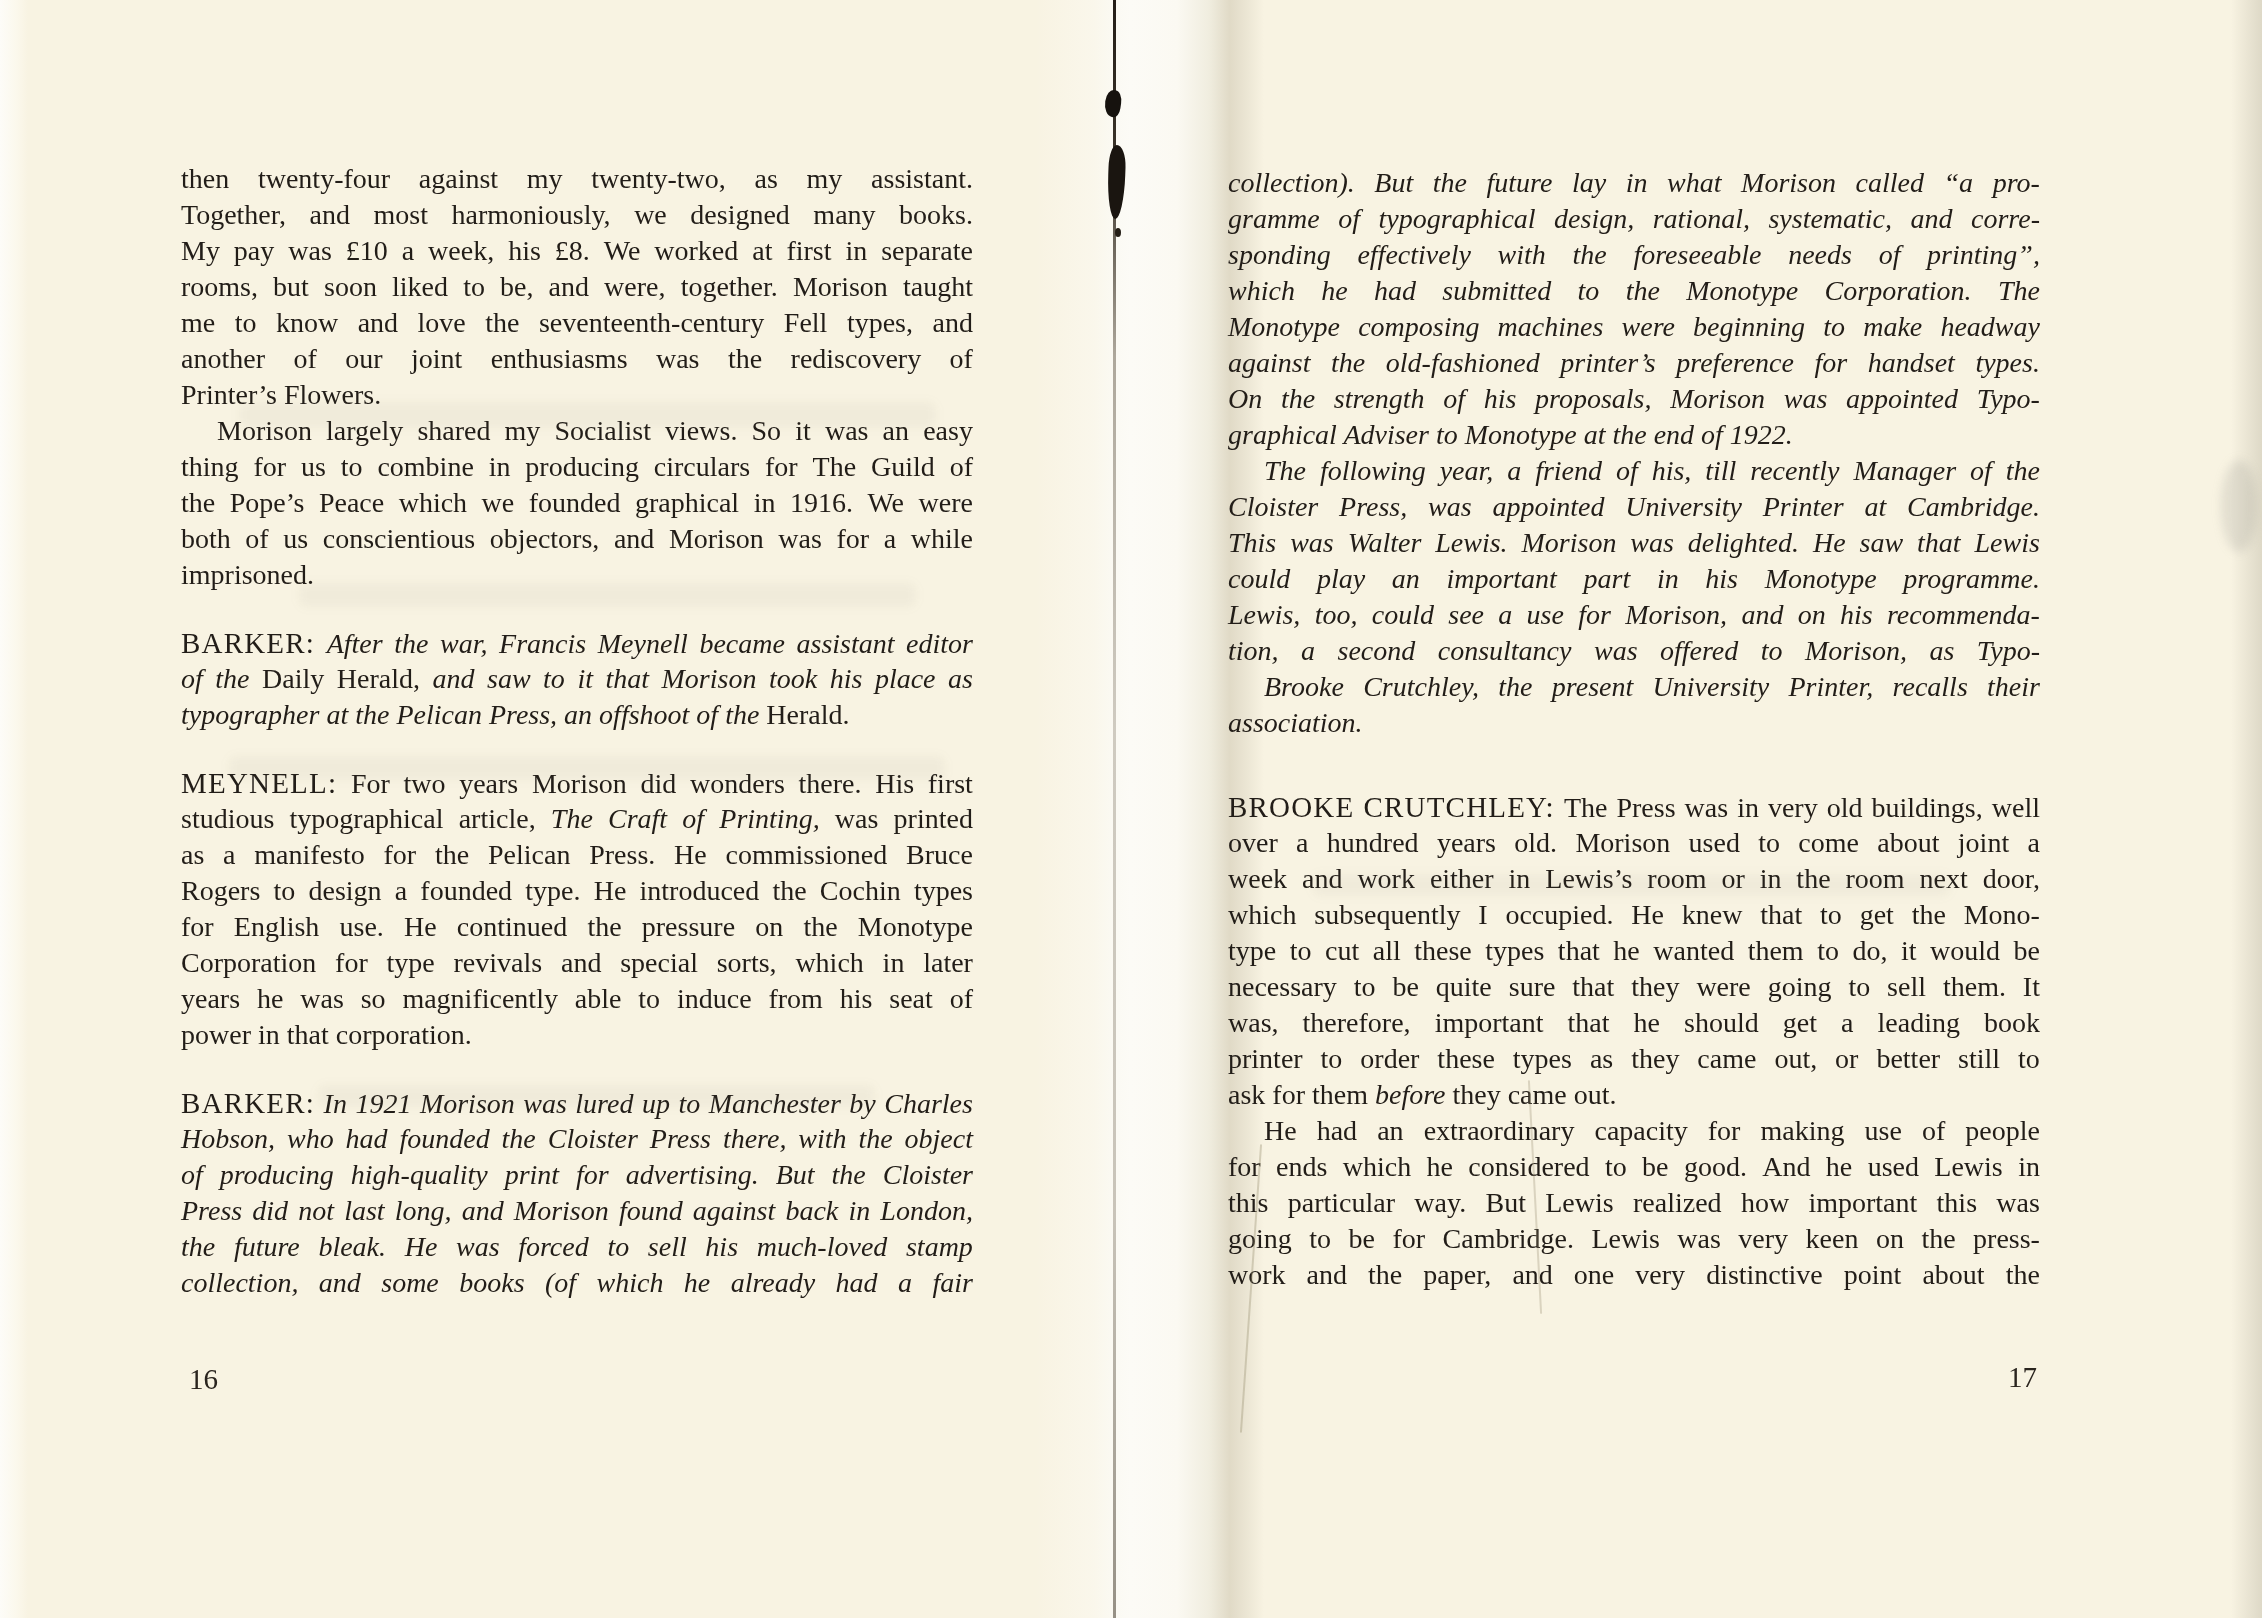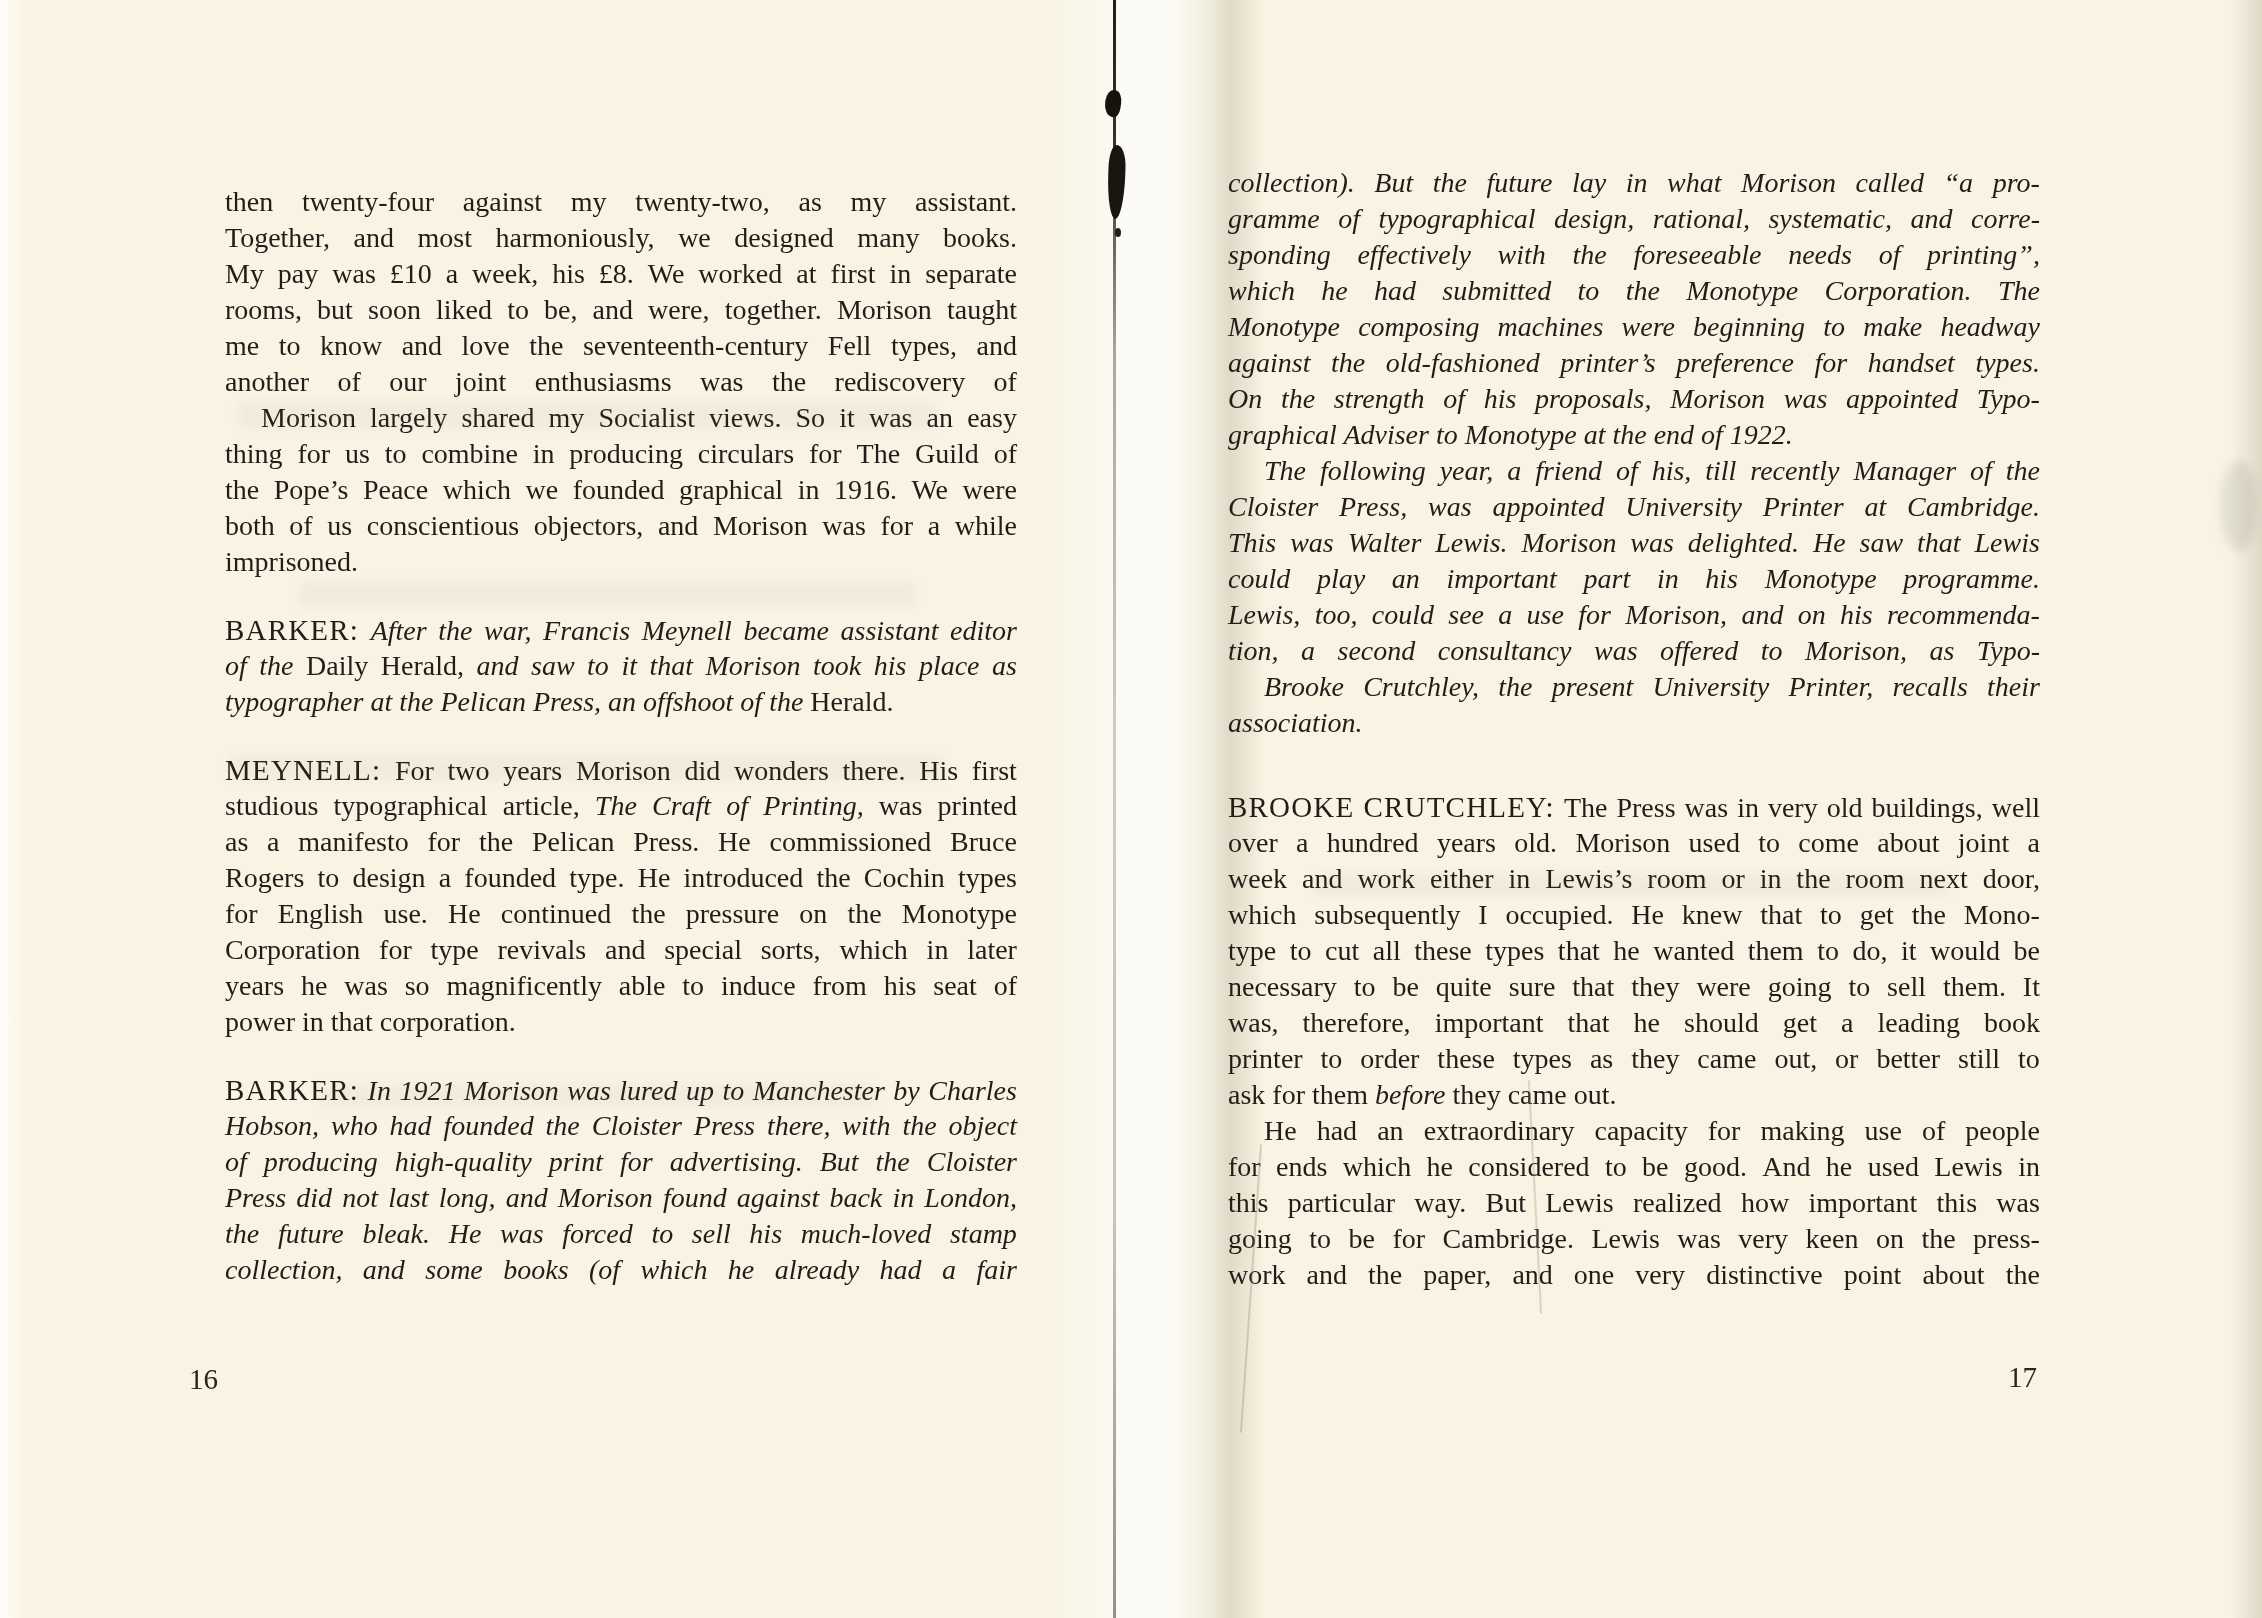--- a/index.html
+++ b/index.html
@@ -42,21 +42,21 @@
     background:rgba(130,128,120,.18);filter:blur(5px);border-radius:50%;}
   
   .ghost{position:absolute;background:rgba(115,110,92,.055);filter:blur(5px);border-radius:8px;}
   .g1{left:239px;top:402px;width:697px;height:26px;}
   .g2{left:299px;top:583px;width:617px;height:24px;}
   .g3{left:229px;top:756px;width:716px;height:24px;}
   .g4{left:318px;top:1085px;width:557px;height:22px;}
   .g5{left:1313px;top:874px;width:637px;height:22px;}
 
   .text-col{position:absolute;font-size:28px;}
-  .col-left{left:181px;top:184px;width:792px;margin-left:44px;}
+  .col-left{left:181px;top:161px;width:792px;}
   .col-right{left:1228px;top:165px;width:812px;}
   .para{margin:0;}
   .col-left  .para.g{margin-top:32px;}
   .col-right .para.g{margin-top:48px;}
   .line{height:36px;line-height:36px;white-space:nowrap;}
   .line.just{display:flex;justify-content:space-between;align-items:baseline;}
   .line.just.ind{padding-left:36px;}
   .w{white-space:pre;}
   .i{font-style:italic;}
   .r{font-style:normal;}
@@ -140,20 +140,21 @@
             <span class="w r">another</span>
             <span class="w r">of</span>
             <span class="w r">our</span>
             <span class="w r">joint</span>
             <span class="w r">enthusiasms</span>
             <span class="w r">was</span>
             <span class="w r">the</span>
             <span class="w r">rediscovery</span>
             <span class="w r">of</span>
           </div>
+          <div class="line last"><span class="r">Printer’s Flowers.</span></div>
         </div>
         <div class="para">
           <div class="line just ind">
             <span class="w r">Morison</span>
             <span class="w r">largely</span>
             <span class="w r">shared</span>
             <span class="w r">my</span>
             <span class="w r">Socialist</span>
             <span class="w r">views.</span>
             <span class="w r">So</span>

